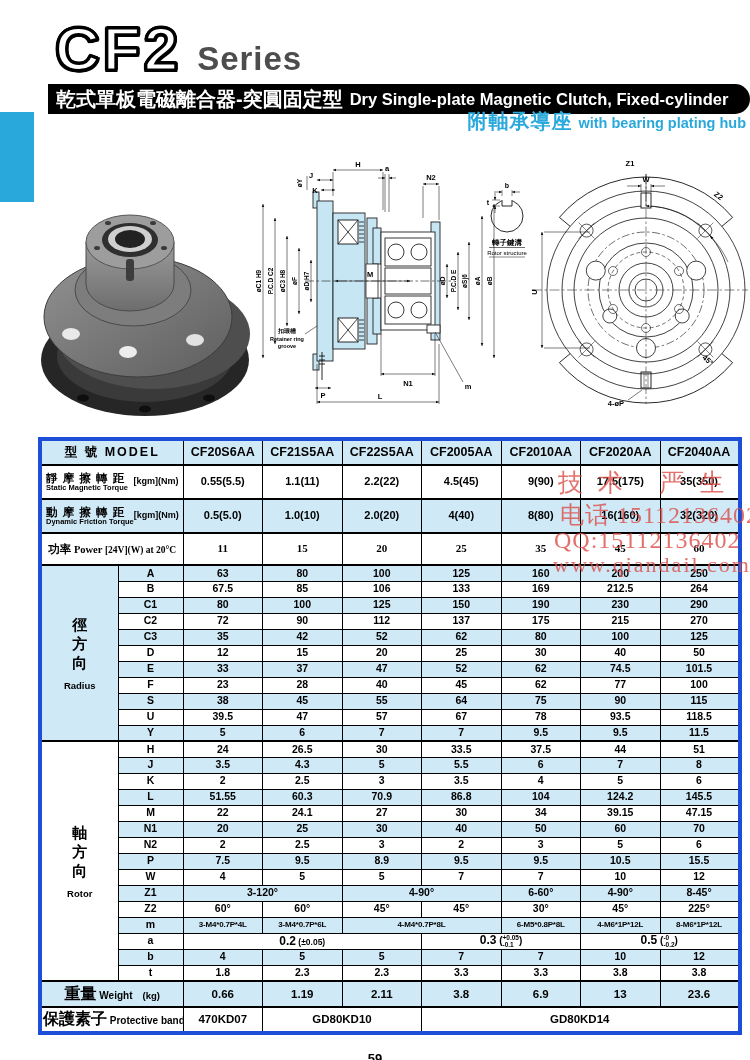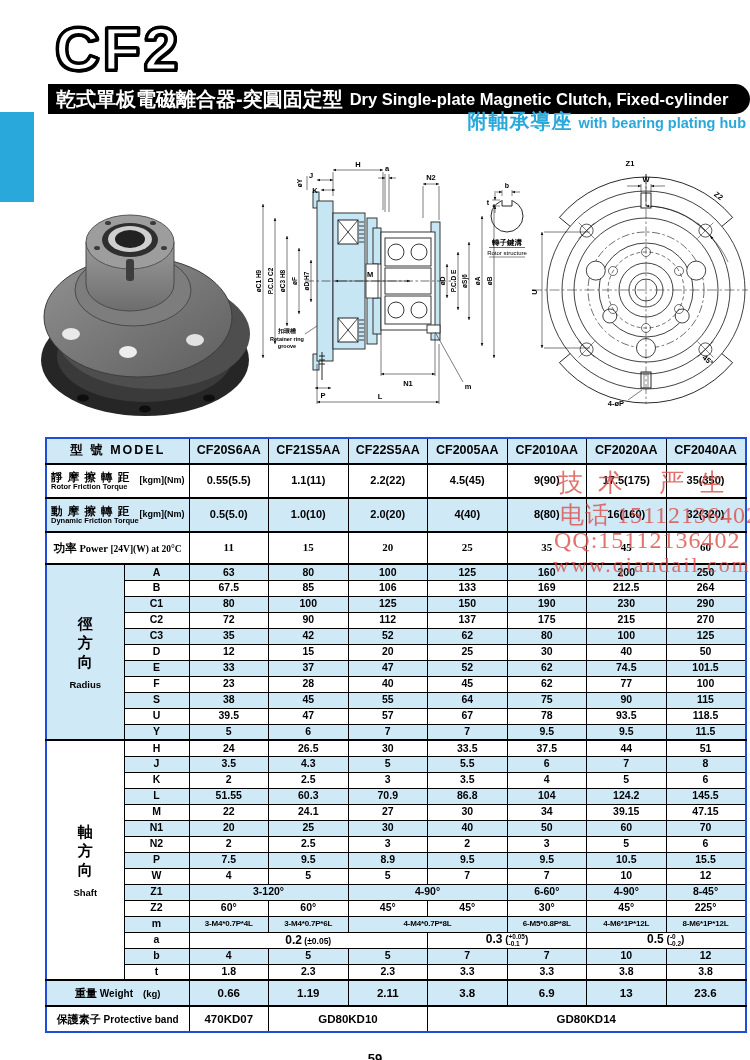--- a/index.html
+++ b/index.html
@@ -27,22 +27,22 @@
     color:#29a8dc;font-weight:800;white-space:nowrap;
   }
   .subline .zh{font-size:20px;letter-spacing:1px;}
   .subline .en{font-size:14.5px;}
   .blueblock{position:absolute;left:0;top:112px;width:34px;height:90px;background:#29a8dc;}
   
   .fig{position:absolute;}
   svg text{font-family:"Liberation Sans","DejaVu Sans",sans-serif;fill:#000;}
   
   table.spec{
-    position:absolute;left:45px;top:437px;width:700px;border-collapse:collapse;
-    table-layout:fixed;border:2px solid #1d4ed8;
+    position:absolute;left:38px;top:437px;width:700px;border-collapse:collapse;
+    table-layout:fixed;border:4px solid #1d4ed8;
   }
   table.spec td{
     border:1px solid #000;text-align:center;vertical-align:middle;
     font-weight:700;font-size:11px;line-height:1.05;padding:0 1px;overflow:hidden;white-space:nowrap;
   }
   tr.shade td{background:#cfe9f7;}
   td.sec-lab{background:#fff;}
   tr.sep td{border-top:2.5px solid #000;}
   tr.r-head{height:26px;} tr.r-head td{font-size:12.5px;}
   tr.r-spec{height:34px;}
@@ -59,21 +59,21 @@
   td.power-lab{padding-left:4px;}
   td.power-lab .zh{font-size:11.5px;}
   td.power-lab .en{font-size:10.5px;}
   td.power-lab .unit{font-size:9.5px;}
   td.sec-lab{text-align:center;}
   .sec-zh div{font-size:15px;font-weight:700;line-height:19px;}
   .sec-en{font-size:9.5px;font-weight:700;margin-top:9px;}
   td.key{font-size:11px;}
   td.val.small{font-size:8px;letter-spacing:-0.2px;}
   td.foot-lab{padding-left:5px;}
-  td.foot-lab .zh{font-size:11px;}
+  td.foot-lab .zh{font-size:16px;}
   td.foot-lab .en{font-size:10px;}
   td.foot-lab .unit{font-size:9.5px;margin-left:10px;}
   .amain{font-size:12px;}
   .tolsmall{font-size:8.5px;}
   .tolstack{display:inline-flex;flex-direction:column;font-size:6.5px;line-height:7px;text-align:left;vertical-align:middle;}
   .paren{font-size:10px;}
   
   .wm{
     position:absolute;color:rgba(219,78,72,0.8);font-family:"Liberation Serif","DejaVu Serif",serif;
     z-index:6;pointer-events:none;white-space:nowrap;
@@ -83,20 +83,21 @@
   .wm3{left:554px;top:527px;font-size:24px;letter-spacing:1px;}
   .wm4{left:553px;top:552px;font-size:22px;letter-spacing:2px;}
   
   .pagenum{position:absolute;left:0;right:0;top:1031px;text-align:center;font-size:13px;font-weight:700;margin-top:20px;}
 </style>
 </head>
 <body>
 
 <div class="cf2row">
   <span class="cf2">CF2</span>
+  <span class="series">Series</span>
 </div>
 <div class="banner">
   <span class="zh">乾式單板電磁離合器-突圓固定型</span>
   <span class="en">Dry Single-plate Magnetic Clutch, Fixed-cylinder</span>
 </div>
 <div class="subline">
   <span class="zh">附軸承導座</span>
   <span class="en">with bearing plating hub</span>
 </div>
 <div class="blueblock"></div>
@@ -355,21 +356,21 @@
         <td class="model">CF2005AA</td>
         <td class="model">CF2010AA</td>
         <td class="model">CF2020AA</td>
         <td class="model">CF2040AA</td>
       </tr>
       <tr class="r-spec sep">
         <td class="lab spec-lab" colspan="2">
           <div class="spec-wrap">
             <div class="spec-names">
               <div class="zh">靜 摩 擦 轉 距</div>
-              <div class="en">Rotor Friction Torque</div>
+              <div class="en">Static Magnetic Torque</div>
             </div>
             <div class="unit">[kgm](Nm)</div>
           </div>
         </td>
         <td class="val">0.55(5.5)</td>
         <td class="val">1.1(11)</td>
         <td class="val">2.2(22)</td>
         <td class="val">4.5(45)</td>
         <td class="val">9(90)</td>
         <td class="val">17.5(175)</td>
@@ -521,21 +522,21 @@
         <td class="val">9.5</td>
         <td class="val">11.5</td>
       </tr>
       <tr class="r-dim sep">
         <td class="sec-lab" rowspan="15">
           <div class="sec-zh">
             <div>軸</div>
             <div>方</div>
             <div>向</div>
           </div>
-          <div class="sec-en">Shaft</div>
+          <div class="sec-en">Rotor</div>
         </td>
         <td class="key">H</td>
         <td class="val">24</td>
         <td class="val">26.5</td>
         <td class="val">30</td>
         <td class="val">33.5</td>
         <td class="val">37.5</td>
         <td class="val">44</td>
         <td class="val">51</td>
       </tr>

